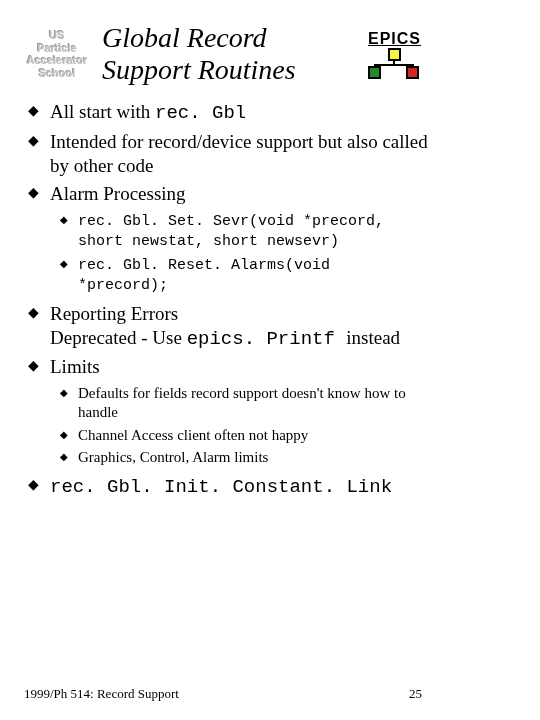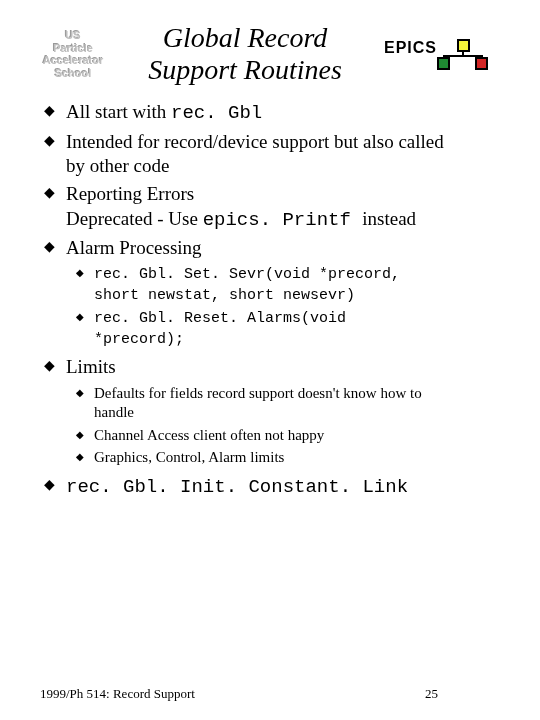--- a/index.html
+++ b/index.html
@@ -11,50 +11,49 @@
     font-family: "Times New Roman", Times, serif;
     color: #000000;
     overflow: hidden;
   }
   .slide {
     position: relative;
     width: 454px;
     height: 720px;
     box-sizing: border-box;
     padding: 22px 24px 24px 24px;
-    margin-left: 16px;
   }
   .header {
     display: flex;
     align-items: center;
     gap: 8px;
   }
   .uspas-logo {
     width: 66px;
     text-align: center;
     font-family: Arial, Helvetica, sans-serif;
     font-weight: bold;
     font-size: 11px;
     line-height: 1.15;
     color: #bfbfbf;
     text-shadow: 1px 1px 0 #ffffff, -1px -1px 0 #999999;
   }
   .title {
     flex: 1;
-    text-align: center;
     font-size: 28px;
     font-style: italic;
     line-height: 1.15;
     padding: 0 4px;
   }
   .epics-box {
     width: 62px;
     display: flex;
-    flex-direction: row;
+    flex-direction: column;
     align-items: flex-start;
+    text-decoration: underline;
   }
   .epics-label {
     font-family: Arial, Helvetica, sans-serif;
     font-weight: bold;
     font-size: 16px;
     letter-spacing: 1px;
   }
   .epics-glyph {
     position: relative;
     height: 30px;
@@ -158,34 +157,34 @@
 
       <li>
         <span>All start with </span><span class="mono">rec. Gbl</span>
       </li>
 
       <li>
         <span>Intended for record/device support but also called by other code</span>
       </li>
 
       <li>
+        <span>Alarm Processing</span>
+        <ul class="inner">
+          <li>
+            <span class="mono">rec. Gbl. Set. Sevr(void *precord, short newstat, short newsevr)</span>
+          </li>
+          <li>
+            <span class="mono">rec. Gbl. Reset. Alarms(void *precord);</span>
+          </li>
+        </ul>
+      </li>
+
+      <li>
         <span>Reporting Errors</span><br>
         <span>Deprecated - Use </span><span class="mono">epics. Printf </span><span>instead</span>
-      </li>
-
-      <li>
-        <span>Alarm Processing</span>
-        <ul class="inner">
-          <li>
-            <span class="mono">rec. Gbl. Set. Sevr(void *precord, short newstat, short newsevr)</span>
-          </li>
-          <li>
-            <span class="mono">rec. Gbl. Reset. Alarms(void *precord);</span>
-          </li>
-        </ul>
       </li>
 
       <li>
         <span>Limits</span>
         <ul class="inner">
           <li>
             <span>Defaults for fields record support doesn't know how to handle</span>
           </li>
           <li>
             <span>Channel Access client often not happy</span>

